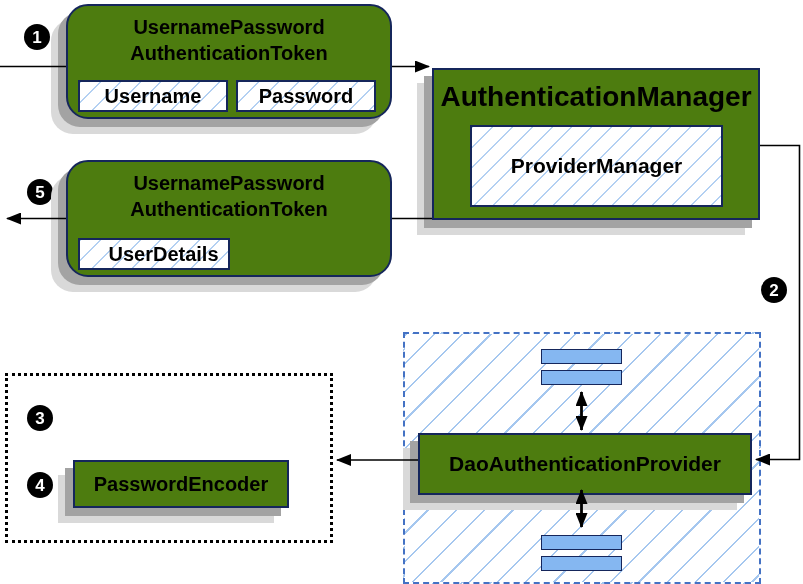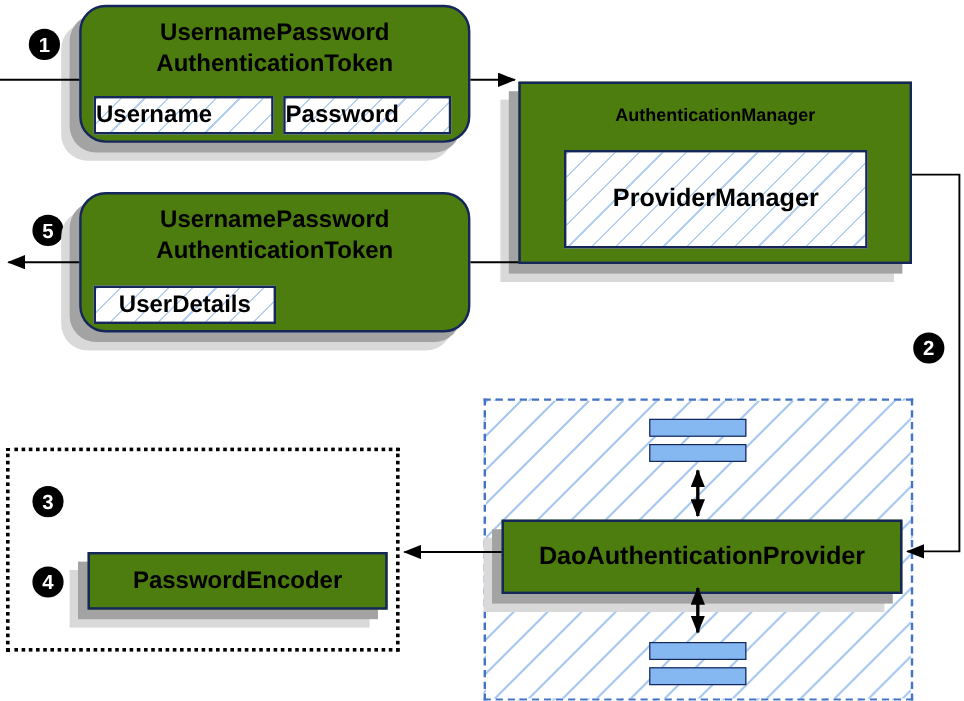--- a/index.html
+++ b/index.html
@@ -17,21 +17,21 @@
     background-color:#fff;
     background-image:repeating-linear-gradient(135deg,#b3d0f2 0,#b3d0f2 1.3px,transparent 1.3px,transparent 14px);
     border:2px solid #15265b;
   }
   .hatch-lg{
     background-color:#fff;
     background-image:repeating-linear-gradient(135deg,#a5c7ef 0,#a5c7ef 1.6px,transparent 1.6px,transparent 20px);
   }
   .node-title{text-align:center;font-size:20px;line-height:26px;}
   .chip{
-    display:flex;align-items:center;
+    display:flex;align-items:center;justify-content:center;
     font-size:20px;box-sizing:border-box;
   }
   .chiprow{display:flex;gap:8px;}
   .center-lbl{display:flex;align-items:center;justify-content:center;}
   .badge{
     width:26px;height:26px;border-radius:50%;background:#000;color:#fff;
     display:flex;align-items:center;justify-content:center;
     font-size:17px;line-height:1;
   }
   .providers-area{border:2px dashed #4472c4;}
@@ -78,21 +78,21 @@
       <div class="chip hatch-sm" style="width:152px;">
         <span>Username</span>
       </div>
       <div class="chip hatch-sm" style="width:142px;">
         <span>Password</span>
       </div>
     </div>
   </div>
 
   <div class="abs bluebox" style="left:432px;top:68px;width:328px;height:152px;">
-    <div class="node-title" style="margin-top:14px;font-size:15px;">AuthenticationManager</div>
+    <div class="node-title" style="margin-top:14px;font-size:28px;">AuthenticationManager</div>
     <div class="abs hatch-sm center-lbl" style="left:36px;top:55px;width:253px;height:82px;">
       <span style="font-size:21px;">ProviderManager</span>
     </div>
   </div>
 
   <div class="abs bluebox rounded" style="left:66px;top:160px;width:326px;height:117px;">
     <div class="node-title" style="margin-top:8px;">
       <span style="display:block">UsernamePassword</span>
       <span style="display:block">AuthenticationToken</span>
     </div>
@@ -101,21 +101,21 @@
         <span>UserDetails</span>
       </div>
     </div>
   </div>
 
   <div class="abs bluebox center-lbl" style="left:418px;top:433px;width:334px;height:62px;">
     <span style="font-size:21px;">DaoAuthenticationProvider</span>
   </div>
 
   <div class="abs services-box" style="left:5px;top:373px;width:328px;height:170px;"></div>
-  <div class="abs bluebox center-lbl" style="left:73px;top:460px;width:250px;height:48px;">
+  <div class="abs bluebox center-lbl" style="left:73px;top:460px;width:216px;height:48px;">
     <span style="font-size:20px;">PasswordEncoder</span>
   </div>
 
   <svg class="overlay" width="803" height="584" viewBox="0 0 803 584">
     <defs>
       <marker id="ah" markerWidth="15" markerHeight="12" refX="14" refY="6" orient="auto-start-reverse" markerUnits="userSpaceOnUse">
         <path d="M0,0 L15,6 L0,12 z" fill="#000"></path>
       </marker>
     </defs>
     <path d="M0,66.5 H66" stroke="#000" stroke-width="1.6" fill="none"></path>

